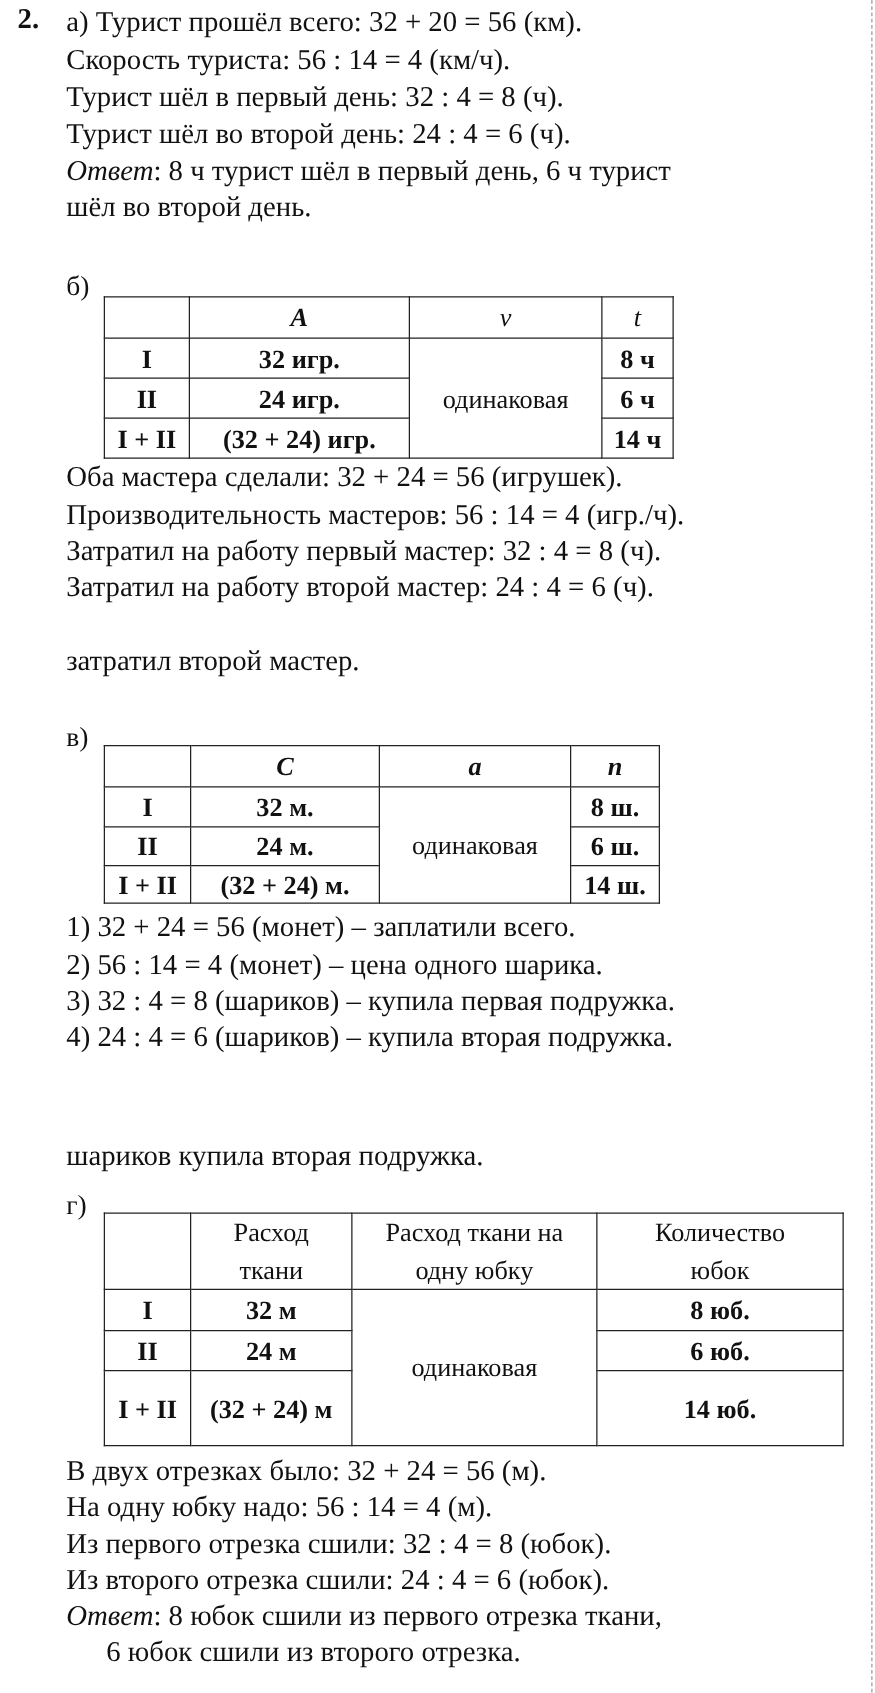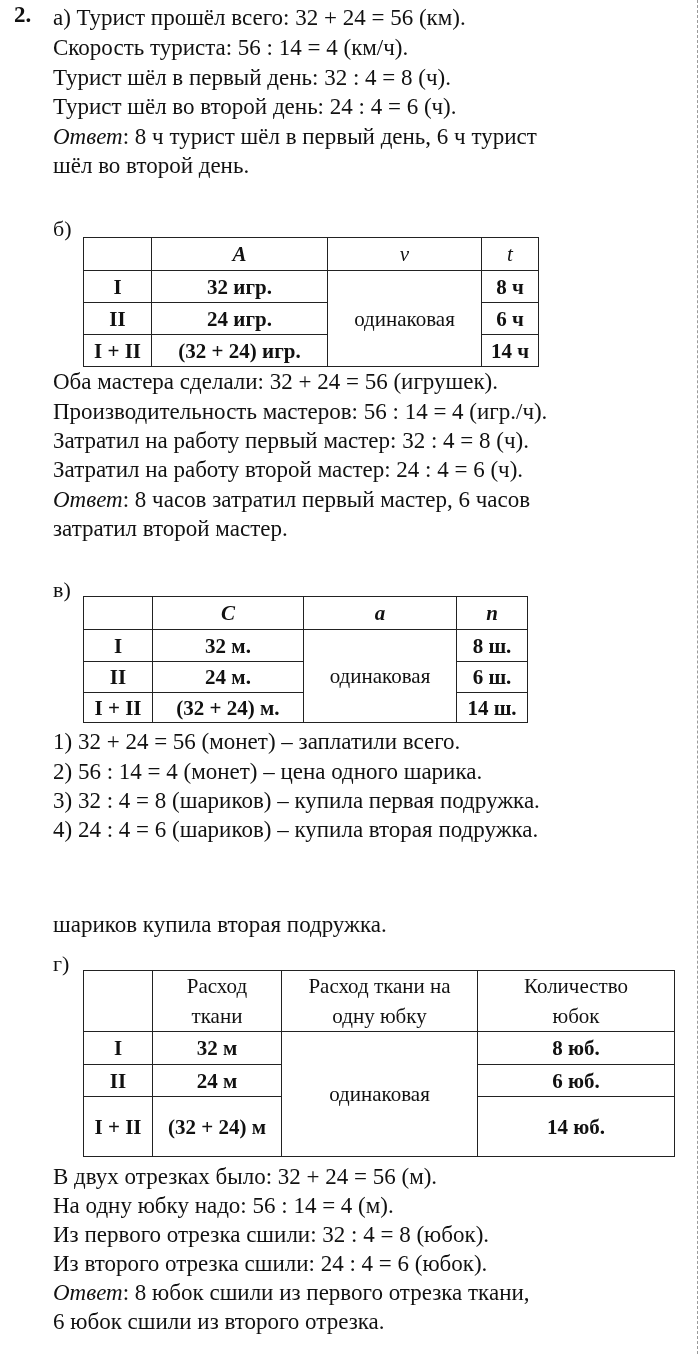--- a/index.html
+++ b/index.html
@@ -43,21 +43,21 @@
   .b { font-weight:bold; }
 </style>
 </head>
 <body>
 
 <div class="page">
   <div class="edge-line"></div>
 
   <div class="num">2.</div>
 
-  <div class="line" style="top:4px;">а) Турист прошёл всего: 32 + 24 = 56 (км).</div>
+  <div class="line" style="top:4px;">а) Турист прошёл всего: 32 + 20 = 56 (км).</div>
   <div class="line" style="top:34px;">Скорость туриста: 56 : 14 = 4 (км/ч).</div>
   <div class="line" style="top:64px;">Турист шёл в первый день: 32 : 4 = 8 (ч).</div>
   <div class="line" style="top:93px;">Турист шёл во второй день: 24 : 4 = 6 (ч).</div>
   <div class="line" style="top:123px;"><span class="ans">Ответ</span><span>: 8 ч турист шёл в первый день, 6 ч турист</span></div>
   <div class="line" style="top:152px;">шёл во второй день.</div>
 
   <div class="lbl" style="left:53px; top:217px;">б)</div>
   <table class="t" style="left:83px; top:237px; width:455px;">
     <colgroup>
         <col style="width:68px">
@@ -87,21 +87,20 @@
       <td class="b">I + II</td>
       <td class="b">(32 + 24) игр.</td>
       <td class="b">14 ч</td>
     </tr>
   </tbody>
     </table>
   <div class="line" style="top:368px;">Оба мастера сделали: 32 + 24 = 56 (игрушек).</div>
   <div class="line" style="top:398px;">Производительность мастеров: 56 : 14 = 4 (игр./ч).</div>
   <div class="line" style="top:427px;">Затратил на работу первый мастер: 32 : 4 = 8 (ч).</div>
   <div class="line" style="top:456px;">Затратил на работу второй мастер: 24 : 4 = 6 (ч).</div>
-  <div class="line" style="top:486px;"><span class="ans">Ответ</span><span>: 8 часов затратил первый мастер, 6 часов</span></div>
   <div class="line" style="top:515px;">затратил второй мастер.</div>
 
   <div class="lbl" style="left:53px; top:578px;">в)</div>
   <table class="t" style="left:83px; top:596px; width:444px;">
     <colgroup>
         <col style="width:69px">
         <col style="width:151px">
         <col style="width:153px">
         <col style="width:71px">
       </colgroup>
@@ -167,14 +166,14 @@
       <td class="b" style="padding:0 4px;">(32 + 24) м</td>
       <td class="b">14 юб.</td>
     </tr>
   </tbody>
     </table>
   <div class="line" style="top:1163px;">В двух отрезках было: 32 + 24 = 56 (м).</div>
   <div class="line" style="top:1192px;">На одну юбку надо: 56 : 14 = 4 (м).</div>
   <div class="line" style="top:1221px;">Из первого отрезка сшили: 32 : 4 = 8 (юбок).</div>
   <div class="line" style="top:1250px;">Из второго отрезка сшили: 24 : 4 = 6 (юбок).</div>
   <div class="line" style="top:1279px;"><span class="ans">Ответ</span><span>: 8 юбок сшили из первого отрезка ткани,</span></div>
-  <div class="line" style="top:1308px;">6 юбок сшили из второго отрезка.</div>
+  <div class="line" style="top:1308px;margin-left:32px;">6 юбок сшили из второго отрезка.</div>
 </div>
 
 </body></html>

